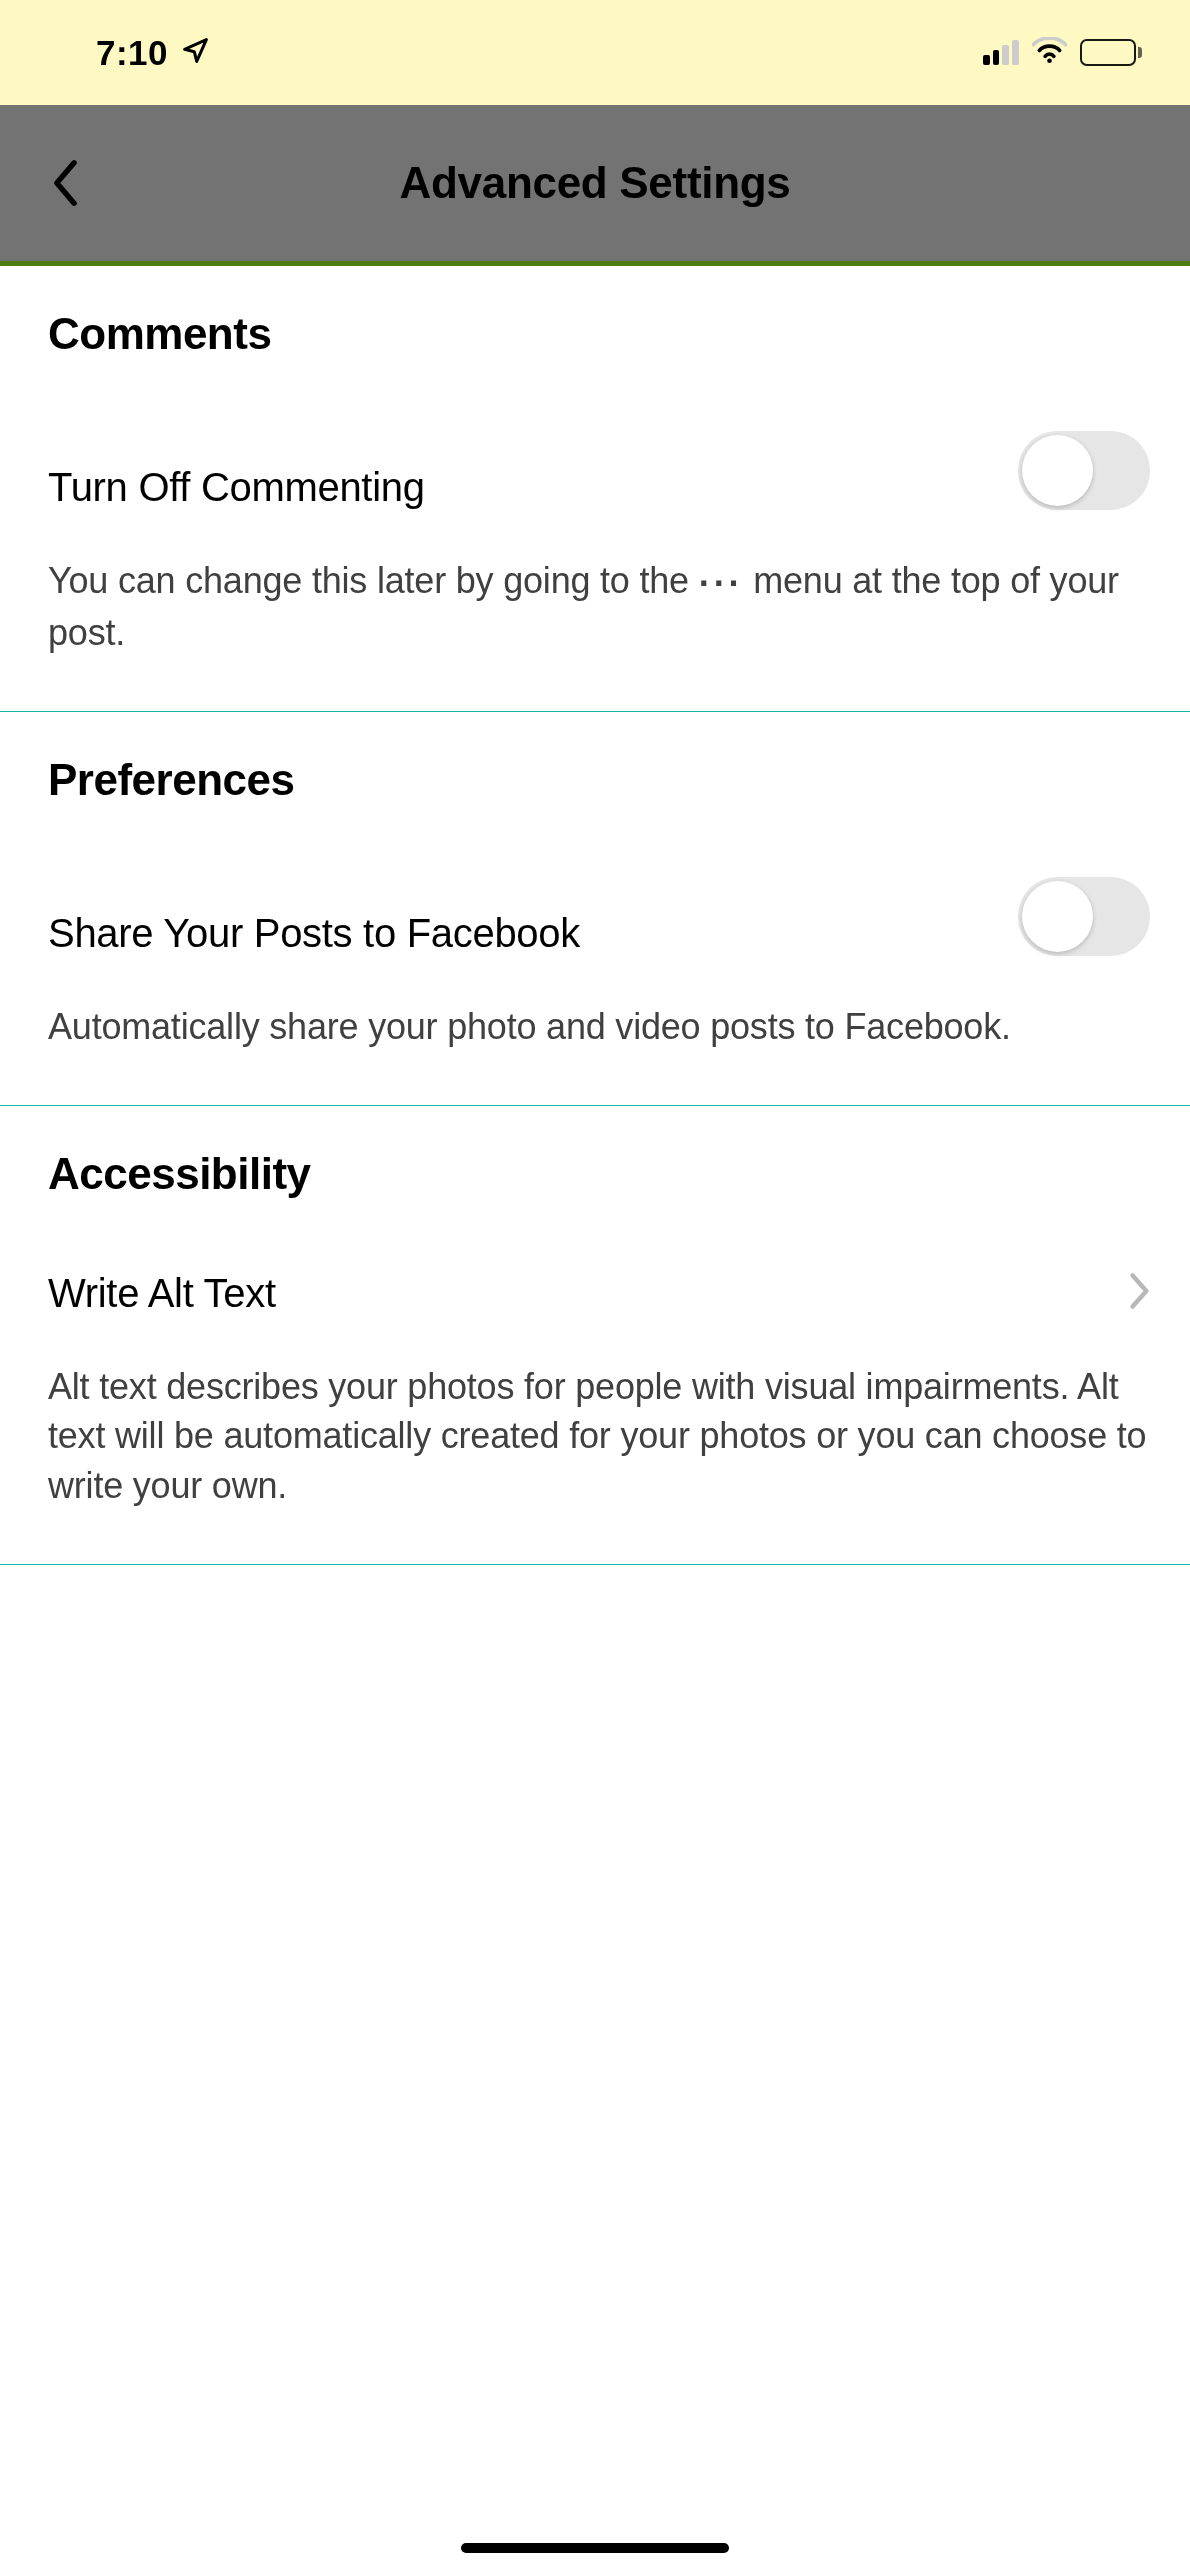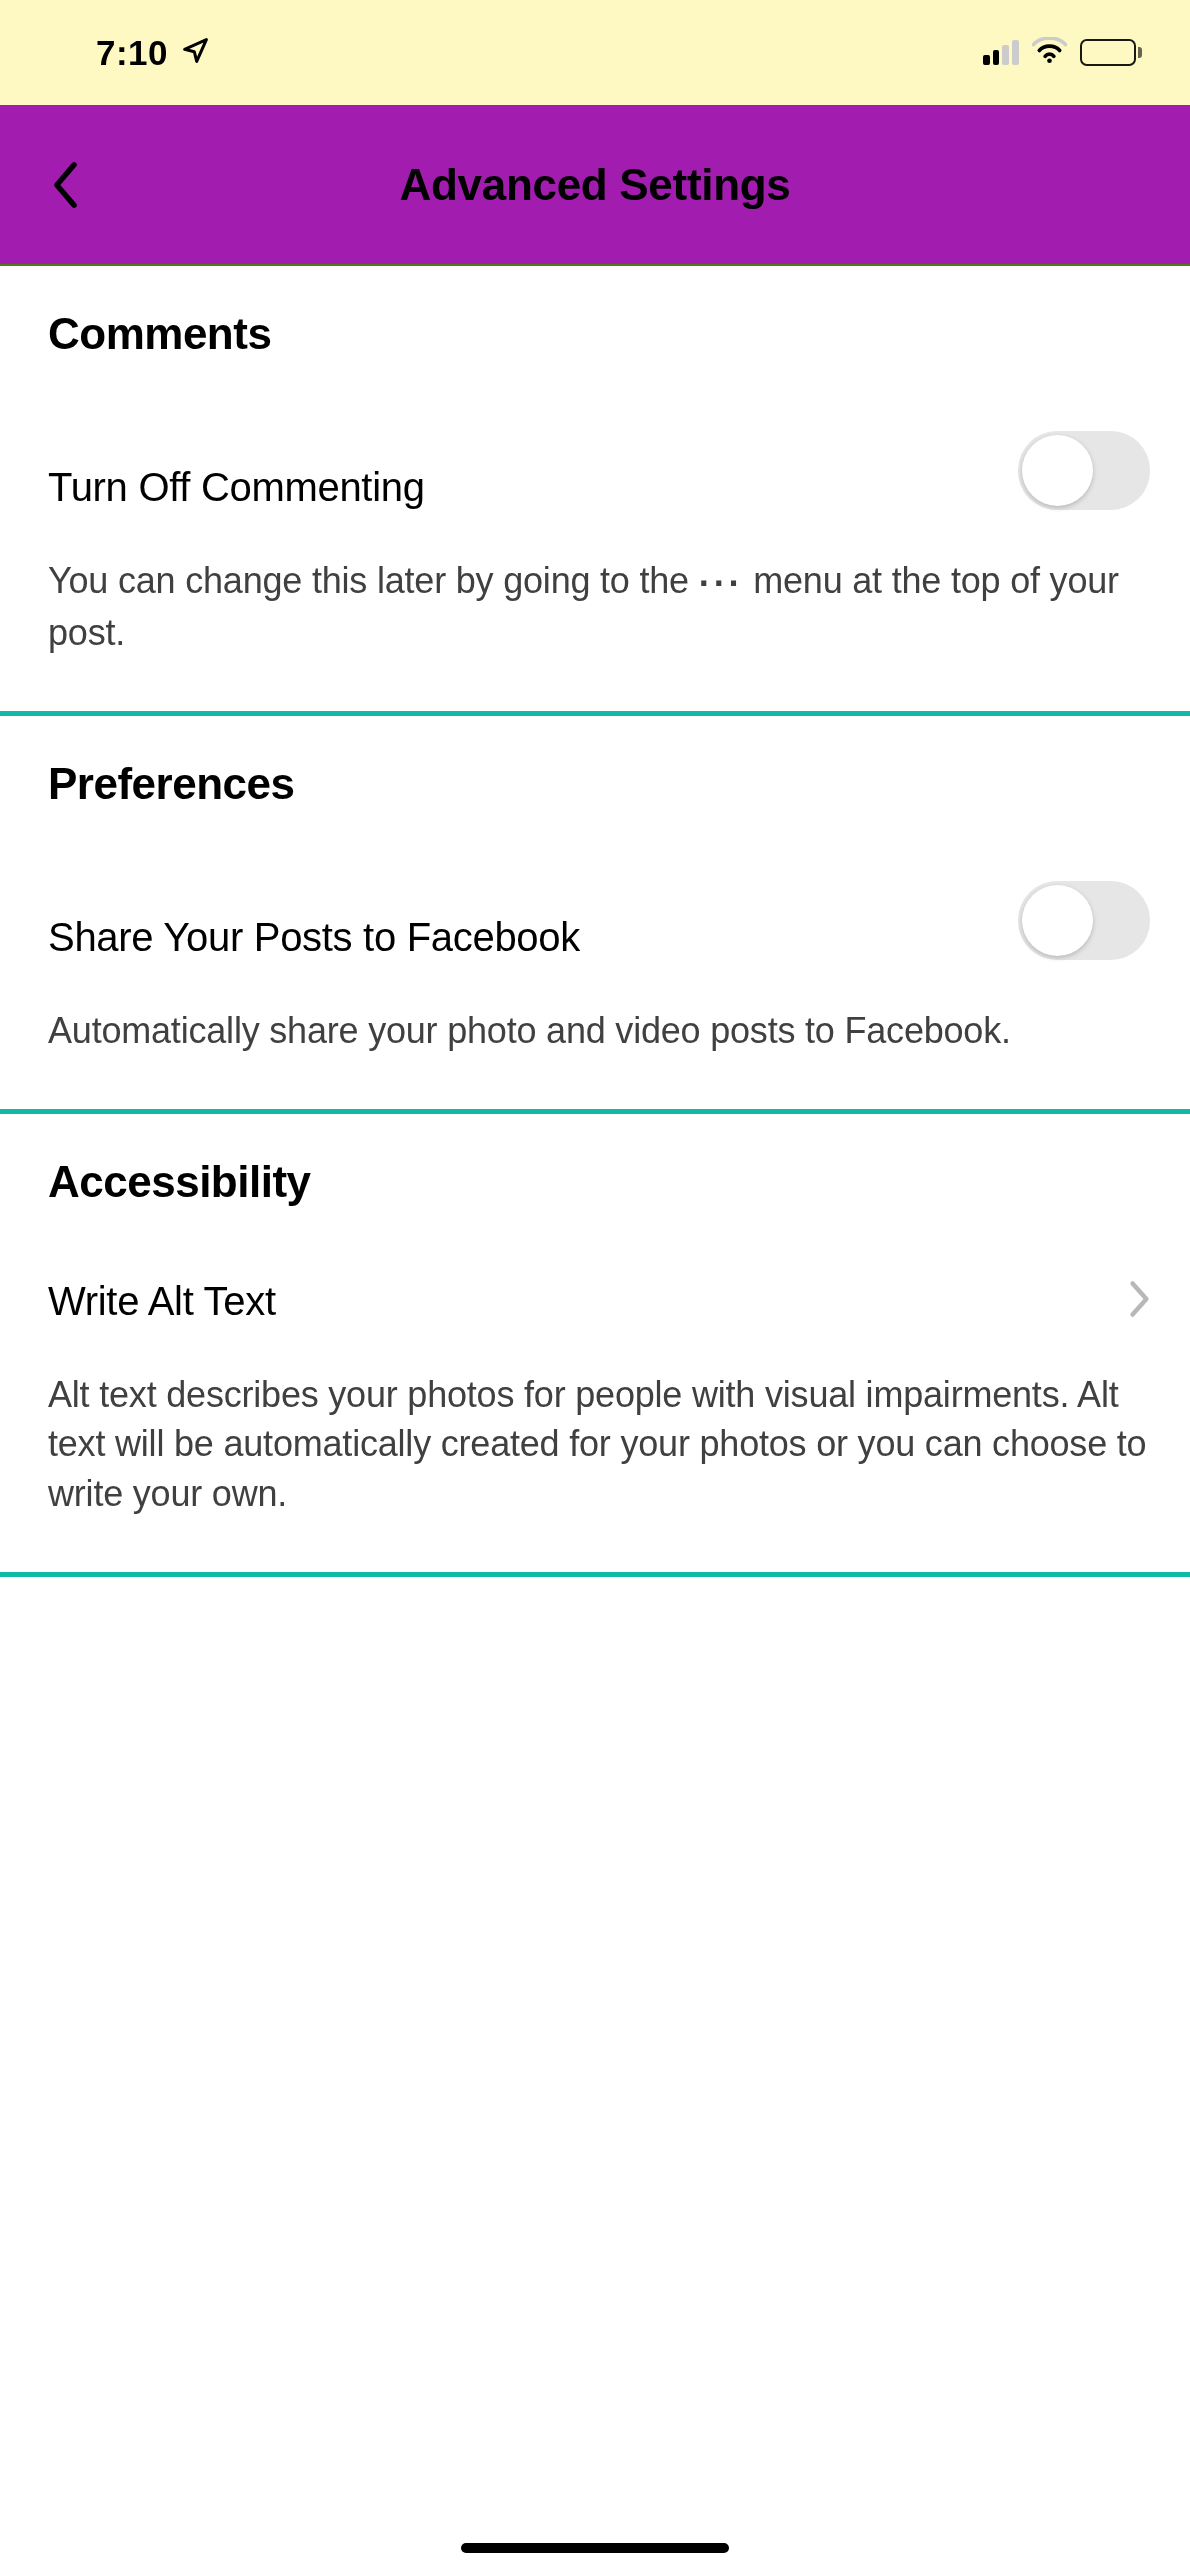--- a/index.html
+++ b/index.html
@@ -78,22 +78,22 @@
     }
     .battery-tip {
       width: 3.8px;
       height: 11.5px;
       background: #000;
       border-radius: 0 2.9px 2.9px 0;
       opacity: 0.6;
     }
     .header {
       height: 161px;
-      background: #a21caf;
-      border-bottom: 2px solid #4d7c0f;
+      background: #737373;
+      border-bottom: 5px solid #4d7c0f;
       display: flex;
       align-items: center;
       position: relative;
     }
     .back-button {
       position: absolute;
       left: 40px;
       top: 50%;
       transform: translateY(-50%);
       width: 48px;
@@ -108,21 +108,21 @@
     }
     .header-title {
       width: 100%;
       text-align: center;
       font-size: 44px;
       font-weight: 700;
       color: #000;
       letter-spacing: -0.3px;
     }
     .section {
-      border-bottom: 5px solid #14b8a6;
+      border-bottom: 1px solid #14b8a6;
       padding: 43px 40px 53px 48px;
     }
     .section-header {
       font-size: 44px;
       font-weight: 700;
       color: #000;
       margin-bottom: 72px;
       letter-spacing: -0.5px;
     }
     .setting-row {

